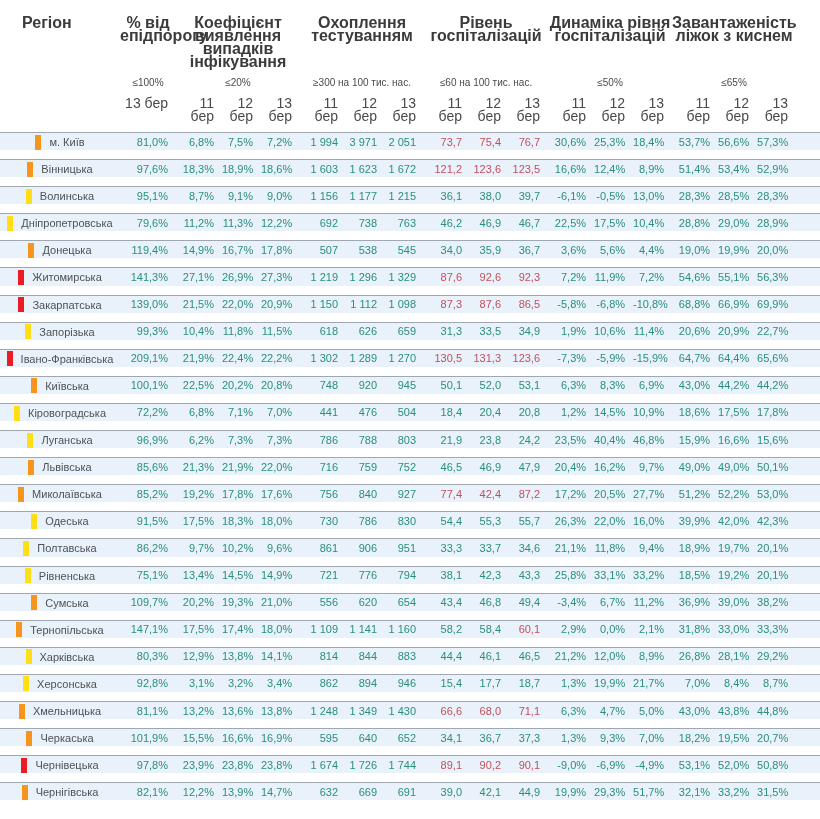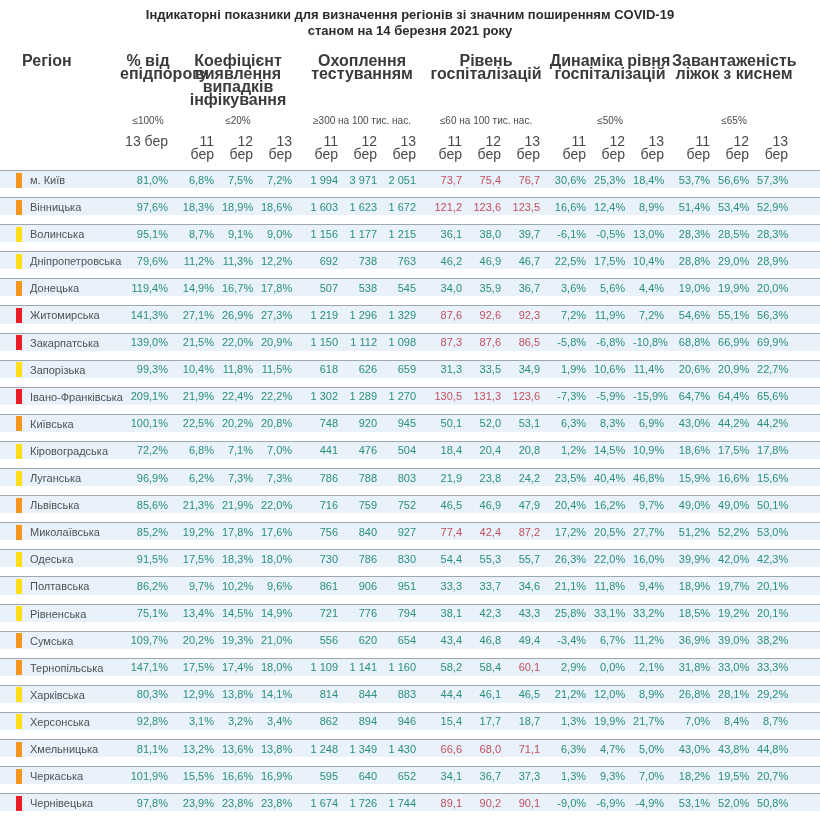--- a/index.html
+++ b/index.html
@@ -15,35 +15,31 @@
   table { width:820px; border-collapse:separate; border-spacing:0 9px; table-layout:fixed; }
   th, td { font-size:11px; vertical-align:middle; }
   thead th { font-weight:bold; color:#3b3b3b; font-size:16px; text-align:center; vertical-align:top; line-height:13px; }
   thead .th-region { text-align:left; padding-left:22px; }
   thead .thresh { font-weight:normal; color:#4a4a4a; font-size:10px; line-height:11px; }
   thead .dateh { font-weight:normal; color:#4a4a4a; font-size:14px; text-align:right; padding-right:8px; }
   tbody td {
     background:#E9F2FA; border-top:1px solid #9FA8B0;
     height:17px; line-height:16px;
   }
-  td.c-region { text-align:left; padding-left:16px; color:#4e5257; white-space:nowrap;margin-left:29px; }
+  td.c-region { text-align:center; padding-left:0; color:#4e5257; white-space:nowrap;margin-left:29px; }
   .marker { display:inline-block; width:6px; height:15px; margin-right:8px; vertical-align:middle; }
   .rname { vertical-align:middle; }
   td.c-val { text-align:right; padding-right:8px; color:#2A8E7E; white-space:nowrap; }
   td.c-val.red { color:#C24F5E; }
   td.c-pad { background:#E9F2FA; border-top:1px solid #9FA8B0; }
 </style>
 </head>
 <body>
 
 <div class="page">
-  <div class="titleblock">
-    <div class="title">Індикаторні показники для визначення регіонів зі значним поширенням COVID-19</div>
-    <div class="subtitle">станом на 14 березня 2021 року</div>
-  </div>
 
   <table>
     <colgroup>
       <col style="width:120px">
       <col style="width:56px">
       <col style="width:46px">
         <col style="width:39px">
         <col style="width:39px">
       <col style="width:46px">
         <col style="width:39px">

